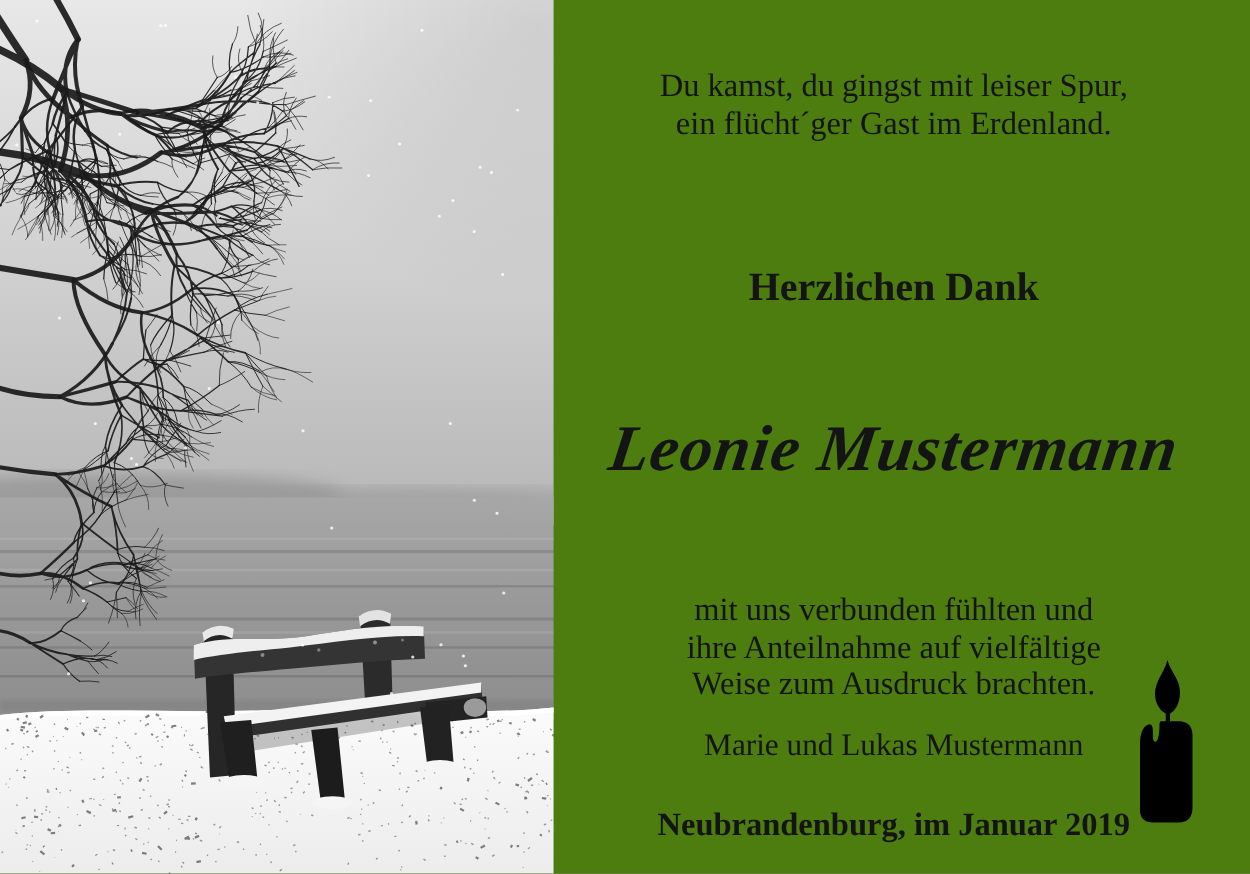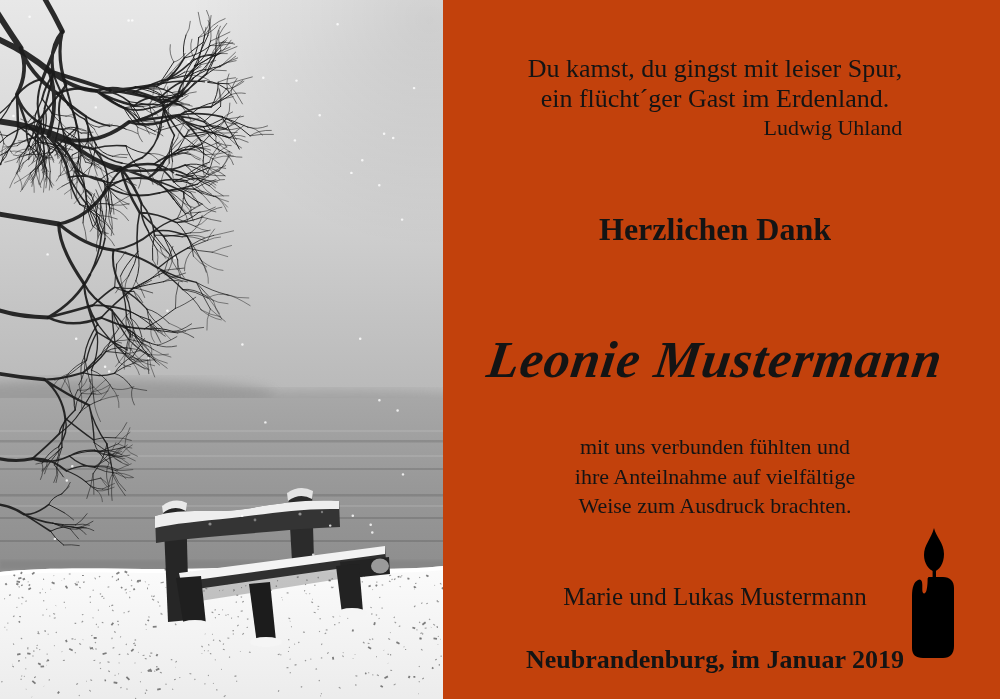--- a/index.html
+++ b/index.html
@@ -1,33 +1,33 @@
 <!DOCTYPE html>
 <html><head>
 <meta charset="utf-8">
 <style>
   html,body{margin:0;padding:0;background:#888;}
-  .card{position:relative;width:1000px;height:699px;background:#c2410c;overflow:hidden;
+  .card{position:relative;width:1000px;height:699px;background:#4d7c0f;overflow:hidden;
         font-family:"Liberation Serif","DejaVu Serif",serif;color:#141414;margin:0 auto;}
   .photo{position:absolute;left:0;top:0;width:443px;height:699px;overflow:hidden;}
   .photo svg{display:block;}
   .content{position:absolute;left:443px;top:0;width:557px;height:699px;}
   .block{position:absolute;left:0;width:544px;text-align:center;}
   .poem{top:54px;}
   .poem-block{display:inline-block;text-align:center;font-size:26px;line-height:29.5px;}
   .poem-attr{text-align:right;font-size:22px;line-height:24px;margin-top:3px;}
   .heading{top:211px;font-weight:bold;font-size:32px;}
   .intro{top:262px;font-size:26px;line-height:30px;}
   .name{top:330px;font-size:52px;font-weight:bold;font-style:italic;
         transform:skewX(-8deg);letter-spacing:1px;}
   .dates{top:408px;font-size:26px;}
   .dates .bsym{font-size:26px;}
   .dates .dsym{font-size:19px;vertical-align:7px;}
   .dates .death{margin-left:30px;}
-  .gratitude{top:432px;font-size:22px;line-height:29.5px;}
+  .gratitude{top:473px;font-size:26px;line-height:29.5px;}
   .mourners{top:583px;font-weight:normal;font-size:25px;}
   .placedate{top:645px;font-size:26px;font-weight:bold;}
   .candle{position:absolute;left:457px;top:524px;width:70px;height:140px;}
 </style>
 </head>
 <body>
 
 <div class="card">
 
   <div class="photo" title="Schneebedeckte Holzbank am nebligen Seeufer mit kahlen Zweigen">
@@ -153,21 +153,20 @@
         </g>
     </svg>
   </div>
 
   <div class="content">
 
     <div class="block poem">
       <div class="poem-block">
         <div>Du kamst, du gingst mit leiser Spur,</div>
         <div>ein flücht´ger Gast im Erdenland.</div>
-        <div class="poem-attr">Ludwig Uhland</div>
       </div>
     </div>
 
     <div class="block heading">Herzlichen Dank</div>
 
 
     <div class="block name">Leonie Mustermann</div>
 
 
     <div class="block gratitude">

